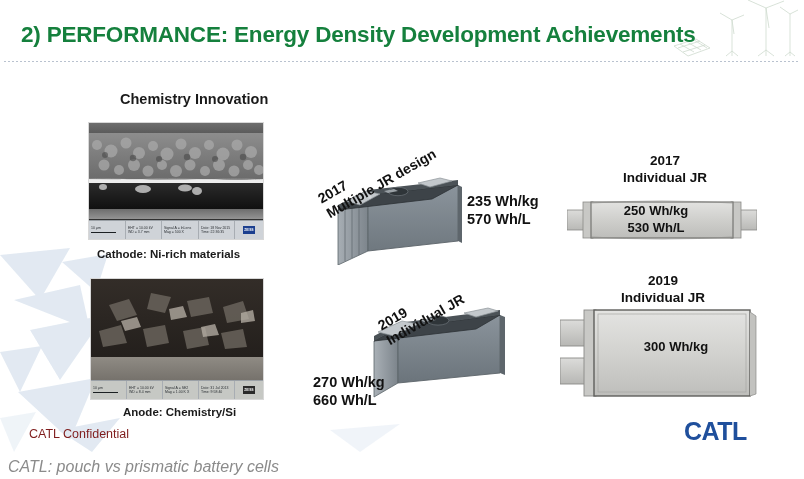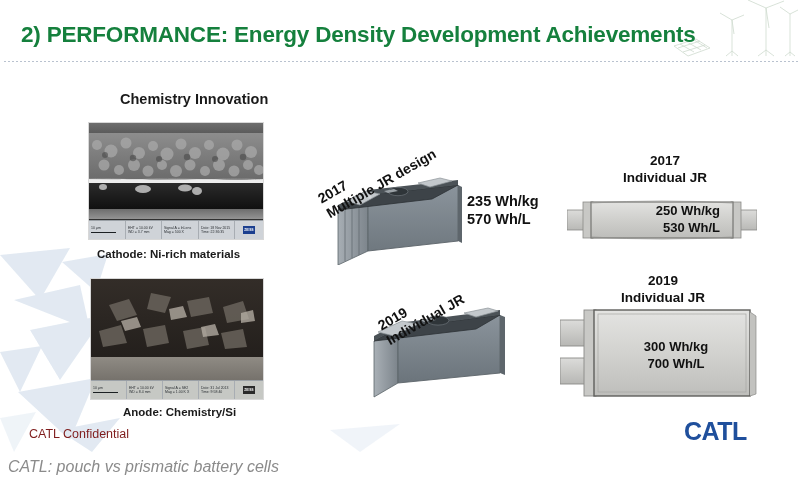--- a/index.html
+++ b/index.html
@@ -339,20 +339,24 @@
       <ellipse cx="66" cy="37.5" rx="11" ry="4.6" fill="#2f3539" stroke="#6c7378" stroke-width="0.7"></ellipse>
       <polygon points="48,37 60,35 64,37 52,39" fill="#9aa1a6"></polygon>
       <circle cx="32" cy="45" r="1.8" fill="#d3d7da"></circle>
       <polygon points="128,32 133,34 133,92 128,90" fill="#5e666c"></polygon>
     </svg>
   </div>
   <div class="rot-label" style="left:392px;top:315px;transform:rotate(-30deg);">
     <div>2019</div>
     <div>Individual  JR</div>
   </div>
+  <div class="dens" style="left:305px;top:373px;">
+    <div>270 Wh/kg</div>
+    <div>660 Wh/L</div>
+  </div>
 
   <div class="pouch-title" style="left:575px;top:152px;width:180px;">
     <div>2017</div>
     <div>Individual  JR</div>
   </div>
   <div style="position:absolute;left:567px;top:194px;">
     <svg width="190" height="52" viewBox="0 0 190 52">
       <defs>
         <linearGradient id="pg1" x1="0" y1="0" x2="0" y2="1">
           <stop offset="0" stop-color="#e2e2e0"></stop>
@@ -369,21 +373,21 @@
       <rect x="168" y="16" width="22" height="20" fill="url(#tab1)" stroke="#8a8a87" stroke-width="0.8"></rect>
 
       <rect x="16" y="8" width="10" height="36" fill="#c8c8c5" stroke="#8a8a87" stroke-width="0.8"></rect>
       <rect x="164" y="8" width="10" height="36" fill="#c8c8c5" stroke="#8a8a87" stroke-width="0.8"></rect>
 
       <rect x="24" y="8" width="142" height="36" fill="url(#pg1)" stroke="#6e6e6b" stroke-width="1.1"></rect>
       <path d="M24 9 Q95 5 166 9" fill="none" stroke="#8f8f8c" stroke-width="0.7"></path>
       <path d="M24 43 Q95 47 166 43" fill="none" stroke="#8f8f8c" stroke-width="0.7"></path>
     </svg>
   </div>
-  <div class="pouch-dens" style="left:592px;top:202px;width:128px;text-align:right;">
+  <div class="pouch-dens" style="left:592px;top:202px;width:128px;">
     <div>250 Wh/kg</div>
     <div>530 Wh/L</div>
   </div>
 
   <div class="pouch-title" style="left:573px;top:272px;width:180px;">
     <div>2019</div>
     <div>Individual  JR</div>
   </div>
   <div style="position:absolute;left:560px;top:306px;">
     <svg width="200" height="94" viewBox="0 0 200 94">
@@ -404,21 +408,20 @@
 
       <rect x="24" y="4" width="12" height="86" fill="#c9c9c6" stroke="#8a8a87" stroke-width="0.9"></rect>
 
       <rect x="34" y="4" width="156" height="86" fill="url(#pg2)" stroke="#5f5f5c" stroke-width="1.4"></rect>
       <rect x="38" y="8" width="148" height="78" fill="none" stroke="#a6a6a3" stroke-width="0.7"></rect>
       <path d="M190 6 L196 10 L196 88 L190 90" fill="#c2c2bf" stroke="#8a8a87" stroke-width="0.7"></path>
     </svg>
   </div>
   <div class="pouch-dens" style="left:606px;top:338px;width:140px;">
     <div>300 Wh/kg</div>
-    <div>700 Wh/L</div>
   </div>
 
   <div id="conf">CATL Confidential</div>
   <div id="logo">
     <svg width="92" height="28" viewBox="0 0 92 28">
       <text x="0" y="22" font-family="Liberation Sans, sans-serif" font-size="25" font-weight="bold" fill="#1f4f9c" letter-spacing="-0.5">CATL</text>
     </svg>
   </div>
 </div>
 

